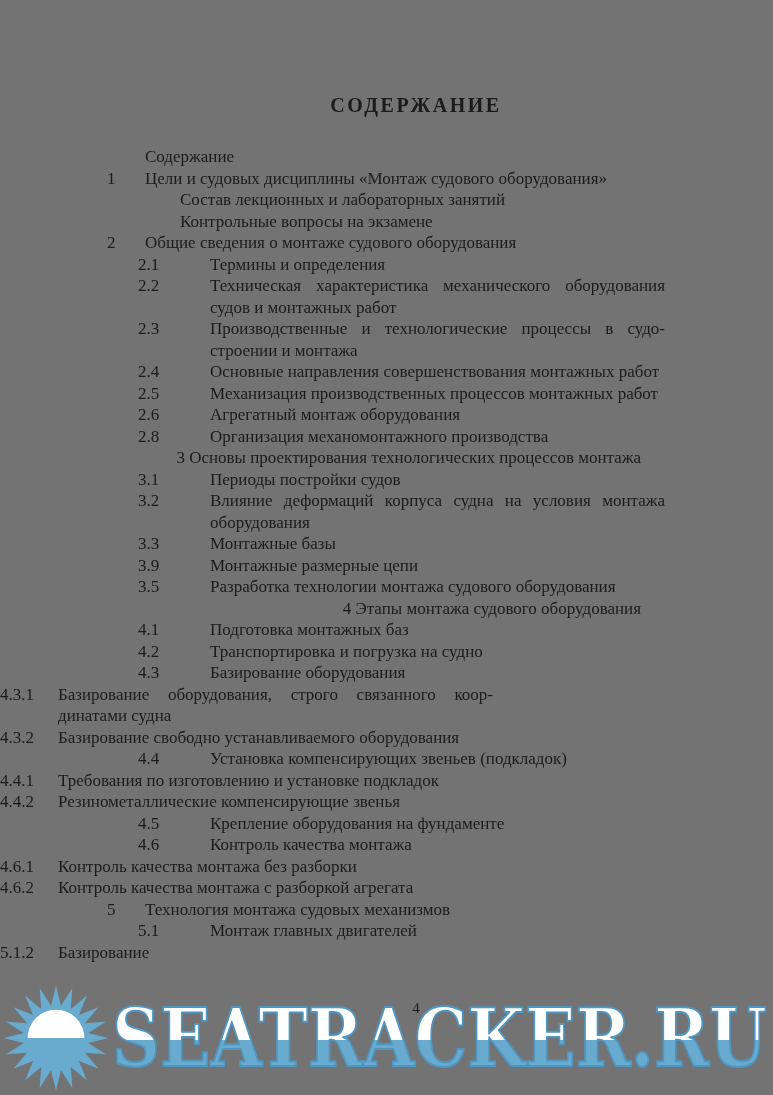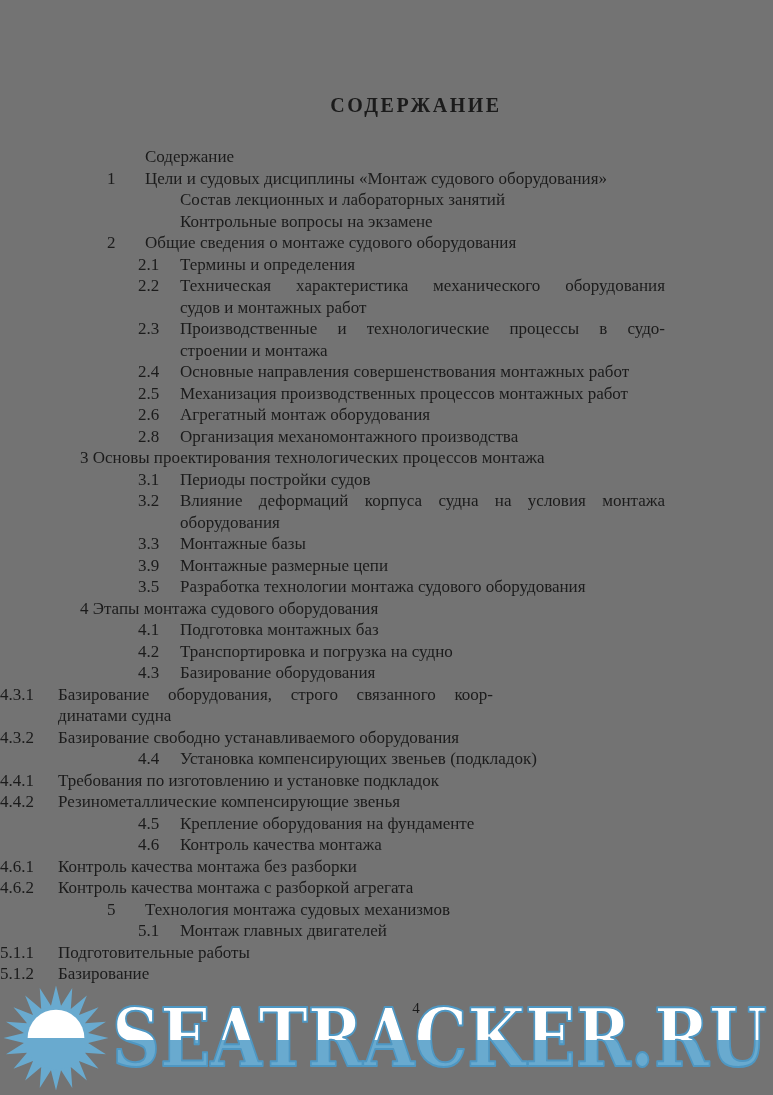--- a/index.html
+++ b/index.html
@@ -37,22 +37,22 @@
     margin-top: 28px;
     position: relative;
     z-index: 2;
   }
   .row { display: flex; align-items: flex-start; }
   .row .num { flex: 0 0 auto; white-space: pre; }
   .row .txt { flex: 1 1 auto; min-width: 0; }
   .l0  { margin-left: 107px; width: 558px; }
   .l0 .num { width: 38px; }
   .l0b { margin-left: 180px; width: 485px; justify-content: flex-end; }
-  .l0i { margin-left: 80px; width: 529px; }
-  .l1  { margin-left: 138px; width: 527px; }
+  .l0i { margin-left: 112px; width: 529px; text-align: right; }
+  .l1  { margin-left: 138px; width: 527px; gap: 30px; }
   .l1 .num { width: 42px; }
   .l2  { width: 493px; }
   .l2 .num { width: 58px; }
   .line { }
   .line.just {
     text-align: justify;
     height: var(--lh);
     overflow: hidden;
   }
   .line.just::after { content: ""; display: inline-block; width: 100%; }
@@ -276,26 +276,20 @@
       <div class="row l0">
         <span class="num">5</span>
         <div class="txt">
           <div class="line">Технология монтажа судовых механизмов</div>
         </div>
       </div>
       <div class="row l1">
         <span class="num">5.1</span>
         <div class="txt">
           <div class="line">Монтаж главных двигателей</div>
-        </div>
-      </div>
-      <div class="row l2">
-        <span class="num">5.1.1</span>
-        <div class="txt">
-          <div class="line">Подготовительные работы</div>
         </div>
       </div>
       <div class="row l2">
         <span class="num">5.1.2</span>
         <div class="txt">
           <div class="line">Базирование</div>
         </div>
       </div>
     </div>
 

